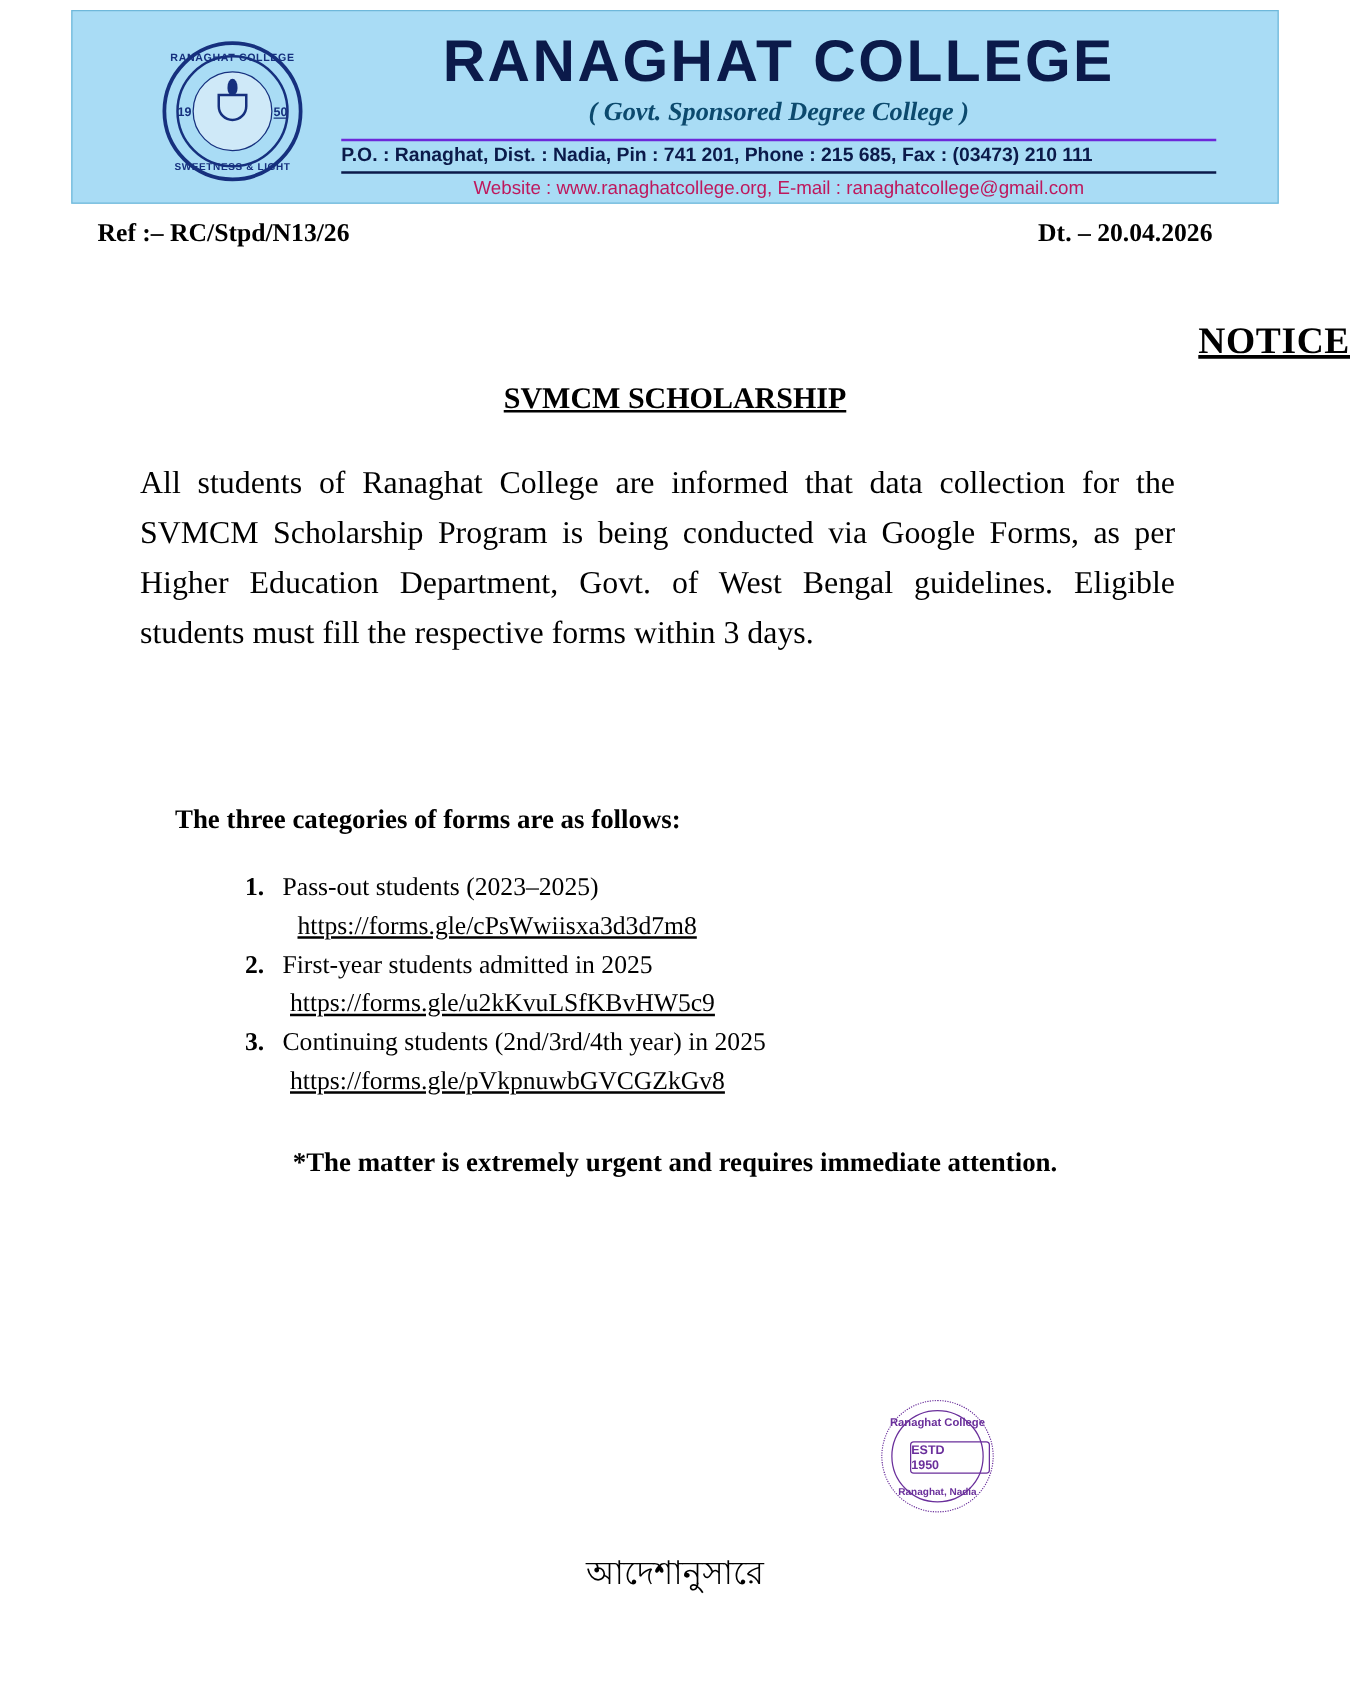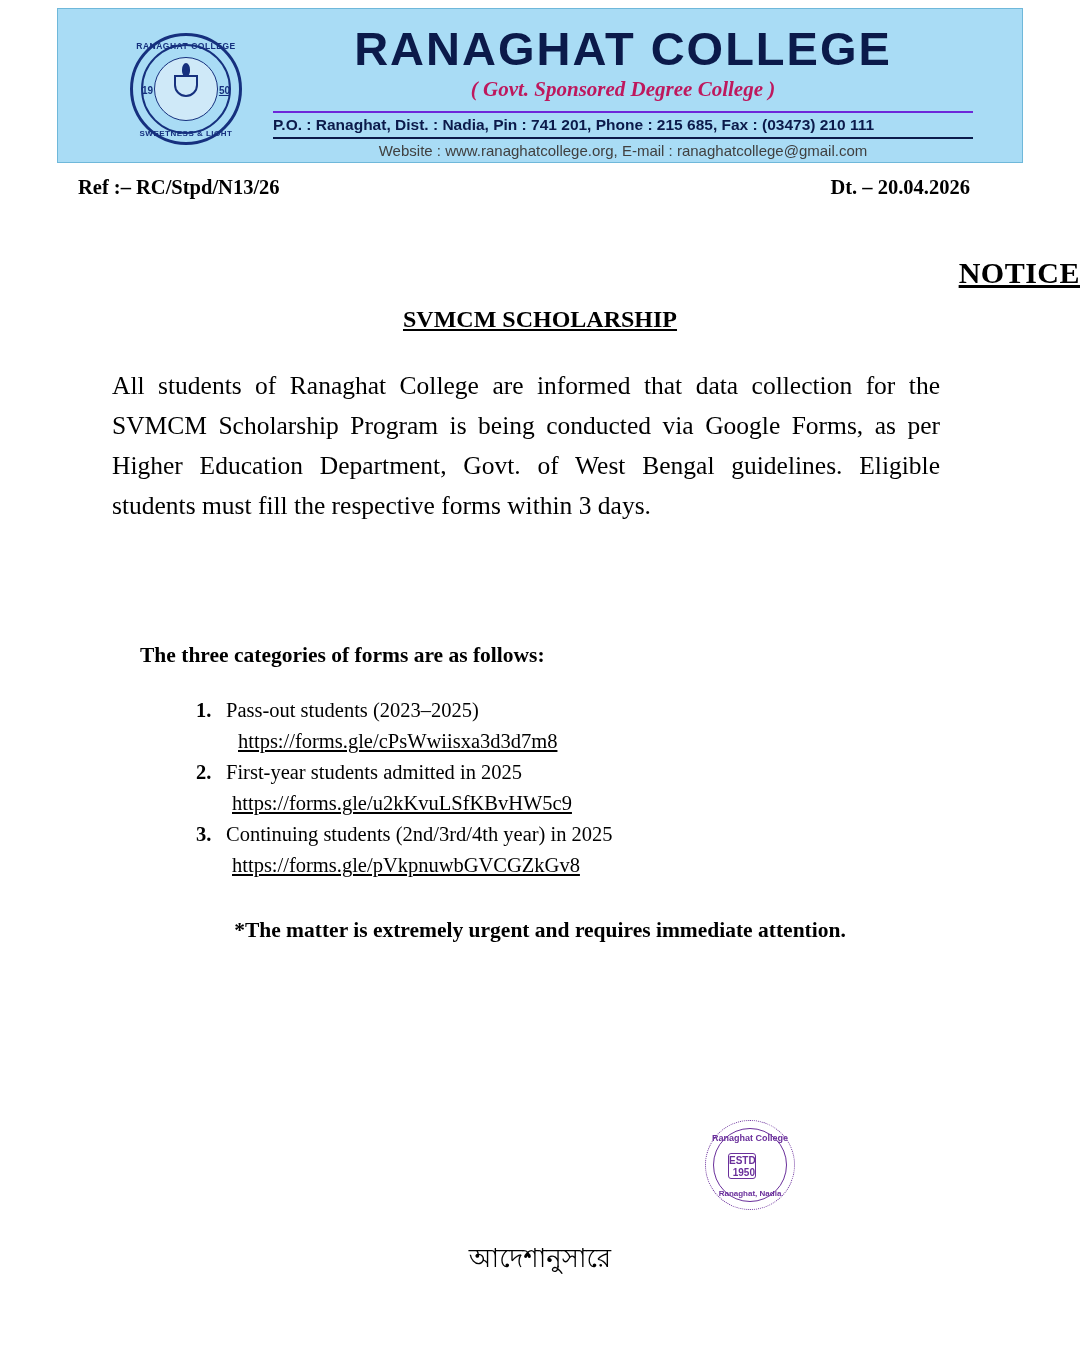--- a/index.html
+++ b/index.html
@@ -48,21 +48,21 @@
   .lh-sub {
     position: absolute;
     left: 180px;
     top: 68px;
     width: 770px;
     text-align: center;
     font-family: "Liberation Serif", serif;
     font-weight: bold;
     font-style: italic;
     font-size: 21px;
-    color: #be185d;
+    color: #0c4a6e;
   }
   .lh-addr {
     position: absolute;
     left: 215px;
     top: 102px;
     width: 700px;
     font-family: "Liberation Sans", sans-serif;
     font-weight: bold;
     font-size: 15.5px;
     color: #0b1a4a;
@@ -71,21 +71,21 @@
     padding: 3px 0 3px 0;
   }
   .lh-web {
     position: absolute;
     left: 215px;
     top: 133px;
     width: 700px;
     text-align: center;
     font-family: "Liberation Sans", sans-serif;
     font-size: 15px;
-    color: #404040;
+    color: #be185d;
   }
 
   
   .seal {
     position: absolute;
     left: 72px;
     top: 24px;
     width: 112px;
     height: 112px;
   }
@@ -272,25 +272,25 @@
     position: absolute;
     left: 8px; top: 8px;
     width: 74px; height: 74px;
     border: 1.5px solid #6a2f9b;
     border-radius: 50%;
     box-sizing: border-box;
   }
   .stamp .s-box {
     position: absolute;
     left: 23px; top: 33px;
-    width: 28px; height: 26px;
+    width: 64px; height: 26px;
     border: 1.2px solid #6a2f9b;
     border-radius: 3px;
     box-sizing: border-box;
-    text-align: right;
+    text-align: left;
     color: #6a2f9b;
     font-family: "Liberation Sans", sans-serif;
     font-size: 10px;
     font-weight: bold;
     line-height: 12px;
     padding-top: 1px;
   }
   .stamp .s-top, .stamp .s-bot {
     position: absolute;
     left: 0;

